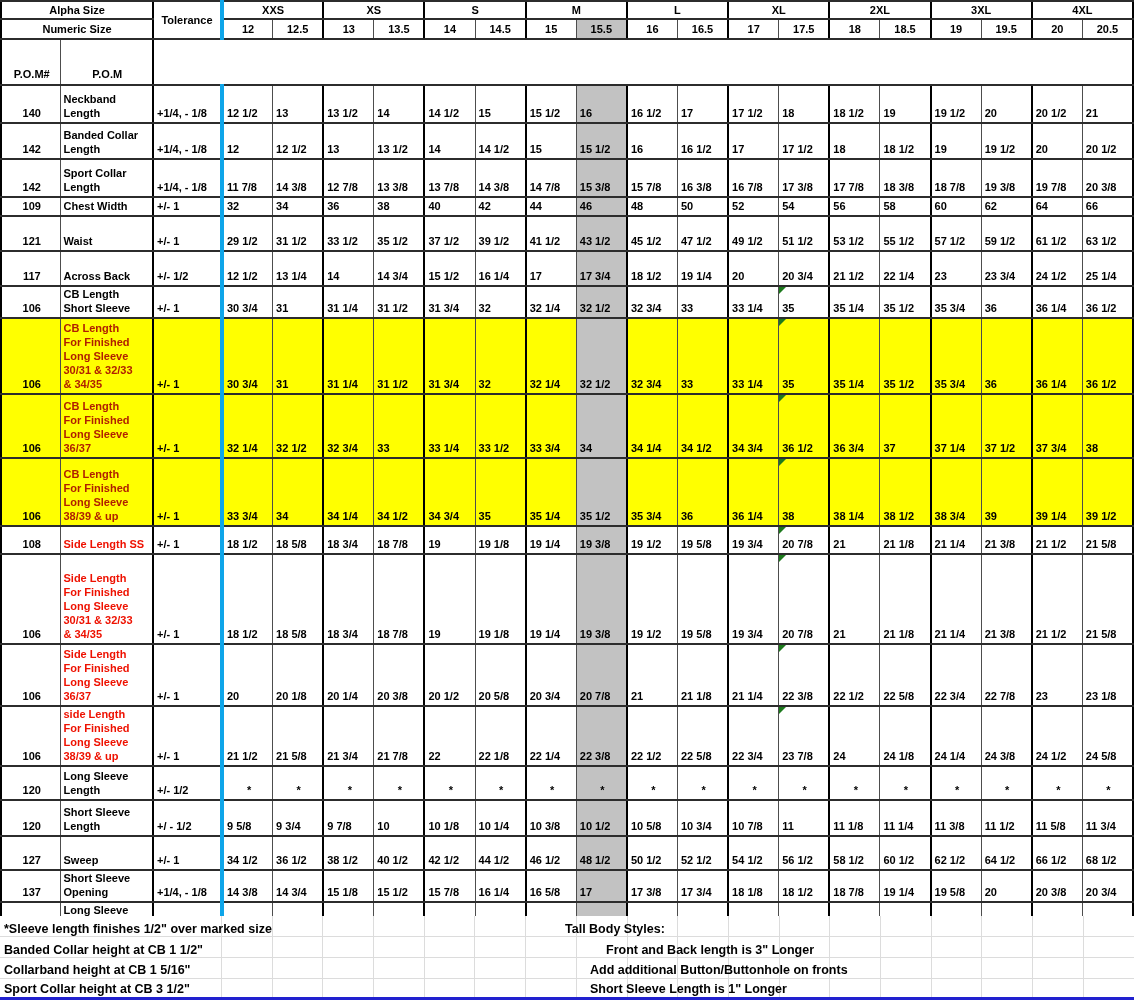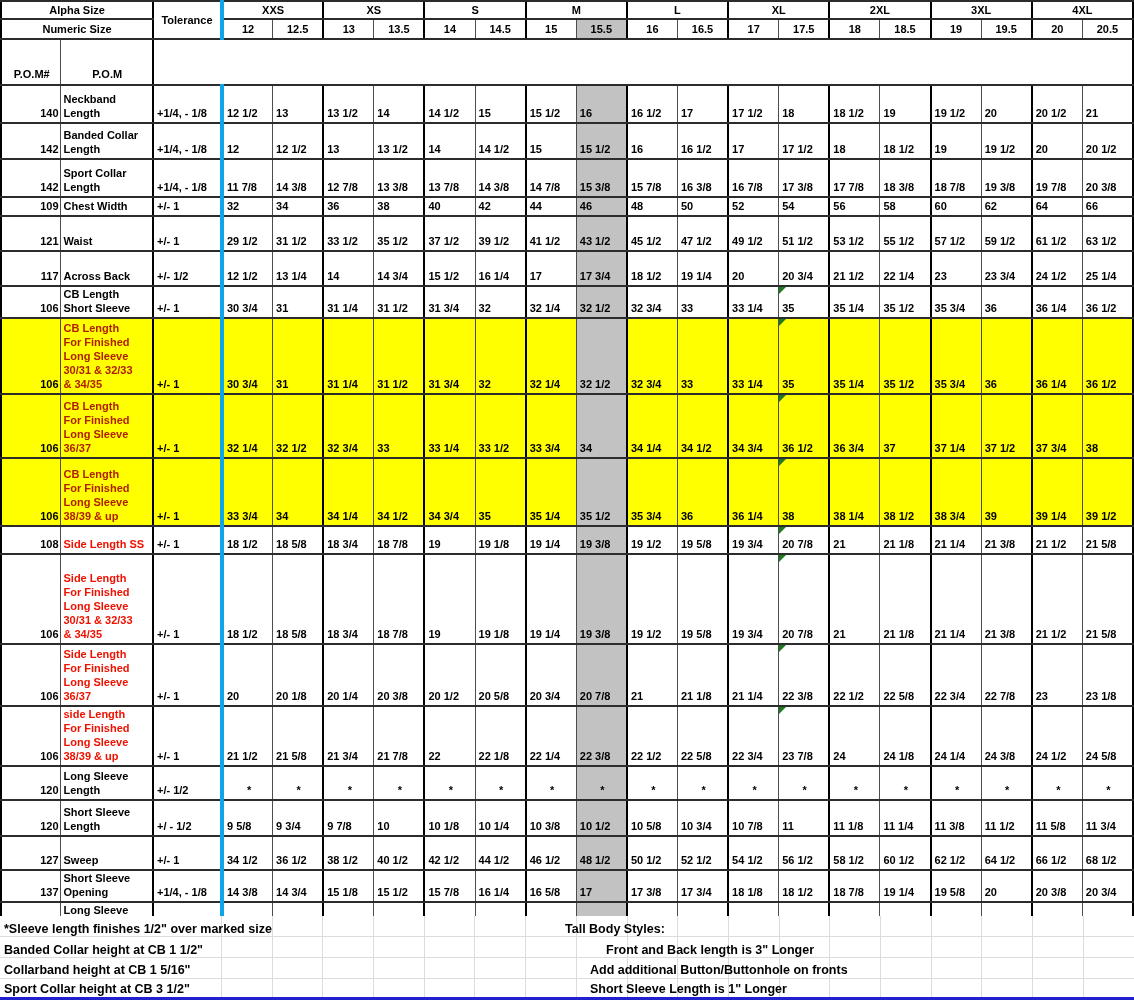--- a/index.html
+++ b/index.html
@@ -9,21 +9,21 @@
   table{border-collapse:collapse;table-layout:fixed;width:1134px;border:2px solid #000}
   td{font-size:11px;line-height:14px;vertical-align:bottom;padding:0 1px 2px 3px;
      border-left:1px solid #4d4d4d;border-right:1px solid #4d4d4d;
      border-top:2px solid #2c2c2c;border-bottom:2px solid #2c2c2c;
      overflow:hidden;white-space:pre-line;position:relative}
   .hc{text-align:center;vertical-align:middle;white-space:nowrap;padding:0}
   .num{text-align:center;vertical-align:middle;padding:0}
   .pomh{text-align:center;vertical-align:bottom;padding-bottom:3px}
   .g{border-left:2px solid #000}
   .tol{border-left:2px solid #000;border-right:4px solid #0ea5e9;white-space:nowrap}
-  .pn{text-align:right}
+  .pn{text-align:center}
   .val{white-space:nowrap}
   .cen{text-align:center}
   .yellow{background:var(--yellow)}
   .red{color:var(--red)}
   .red-on-yellow{color:var(--dark_red)}
   .gray{background:var(--gray)}
   .cmark{position:absolute;top:0;left:0;width:0;height:0;
          border-top:7px solid var(--green);border-right:7px solid transparent}
   .footer{position:absolute;left:0;top:916px;width:1134px;height:84px;background:#fff}
   .fgrid-v{position:absolute;left:221px;top:0;right:0;bottom:3px;

